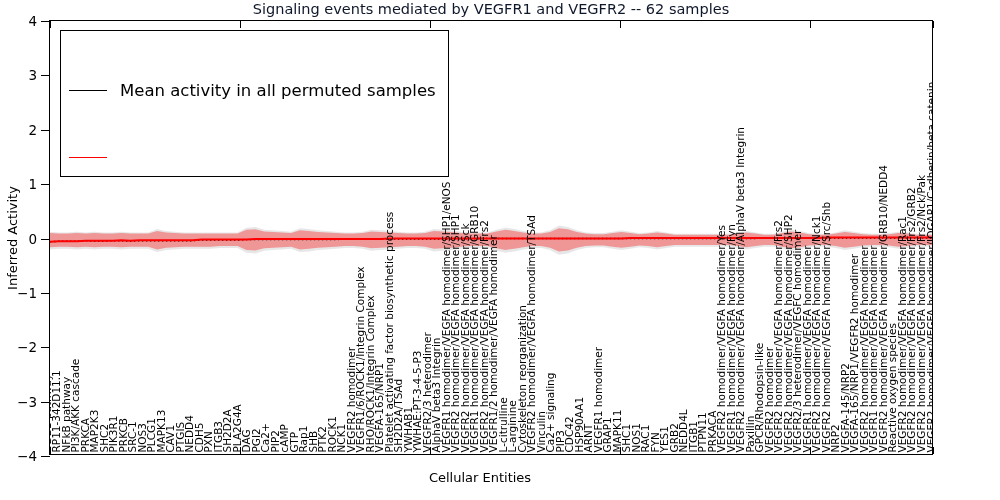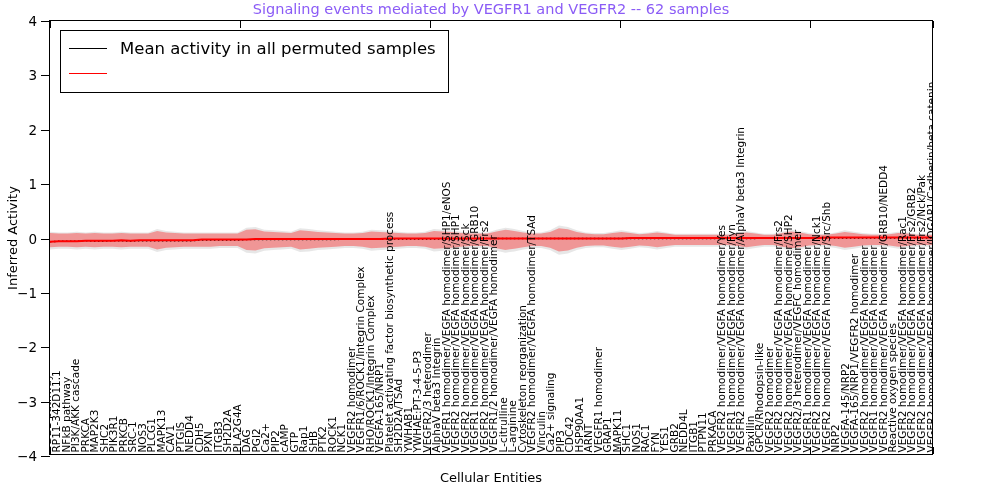--- a/index.html
+++ b/index.html
@@ -6,21 +6,21 @@
   body{
     width:1000px;height:500px;background:#ffffff;
     font-family:"DejaVu Sans","Liberation Sans",sans-serif;
     overflow:hidden;position:relative;
   }
   #figure{position:absolute;left:0;top:0;width:1000px;height:500px;}
 
   
   #chart-title{
     position:absolute;left:49px;top:1px;width:884px;
-    text-align:center;font-size:14.5px;color:#8b5cf6;
+    text-align:center;font-size:14.5px;color:#0f172a;
     white-space:nowrap;
   }
 
   
   #axes{
     position:absolute;left:49px;top:20px;width:884px;height:435px;
     border:1.2px solid #000;box-sizing:border-box;background:#fff;
   }
 
   
@@ -33,36 +33,36 @@
   .ytick{position:absolute;left:-9px;width:9px;height:0;border-top:1.2px solid #000;}
   .yticklabel{
     position:absolute;right:calc(100% + 13px);
     font-size:13.5px;color:#000;white-space:nowrap;
     transform:translateY(-50%);
   }
   .xtick{position:absolute;top:0;height:7px;width:0;border-left:1.1px solid #000;}
   .xtick-b{position:absolute;bottom:0;height:7px;width:0;border-left:1.1px solid #000;}
 
   #xlabel{
-    position:absolute;left:49px;top:470px;width:884px;
+    position:absolute;left:38px;top:470px;width:884px;
     text-align:center;font-size:13px;color:#000;
   }
 
   
   #plotarea{
     position:absolute;left:0;top:0;right:0;bottom:0;overflow:hidden;
   }
 
   
   #legend{
     position:absolute;left:10px;top:9px;
     border:1.3px solid #000;background:#fff;
     padding:5px 12px 6px 8px;z-index:40;
   }
-  .legend-row{display:flex;align-items:center;height:25px;}
+  .legend-row{display:flex;align-items:center;height:25px;margin-top:42px;}
   .legend-swatch{width:38px;height:0;border-top:1.6px solid #000;margin-right:13px;}
   .legend-swatch.red{border-top-color:#ff0000;}
   .legend-text{font-size:16.5px;color:#000;white-space:nowrap;}
 
   
   .xlabel-item{
     position:absolute;bottom:2px;
     transform-origin:left bottom;
     transform:rotate(-90deg);
     font-size:10.5px;line-height:10.5px;color:#000;

